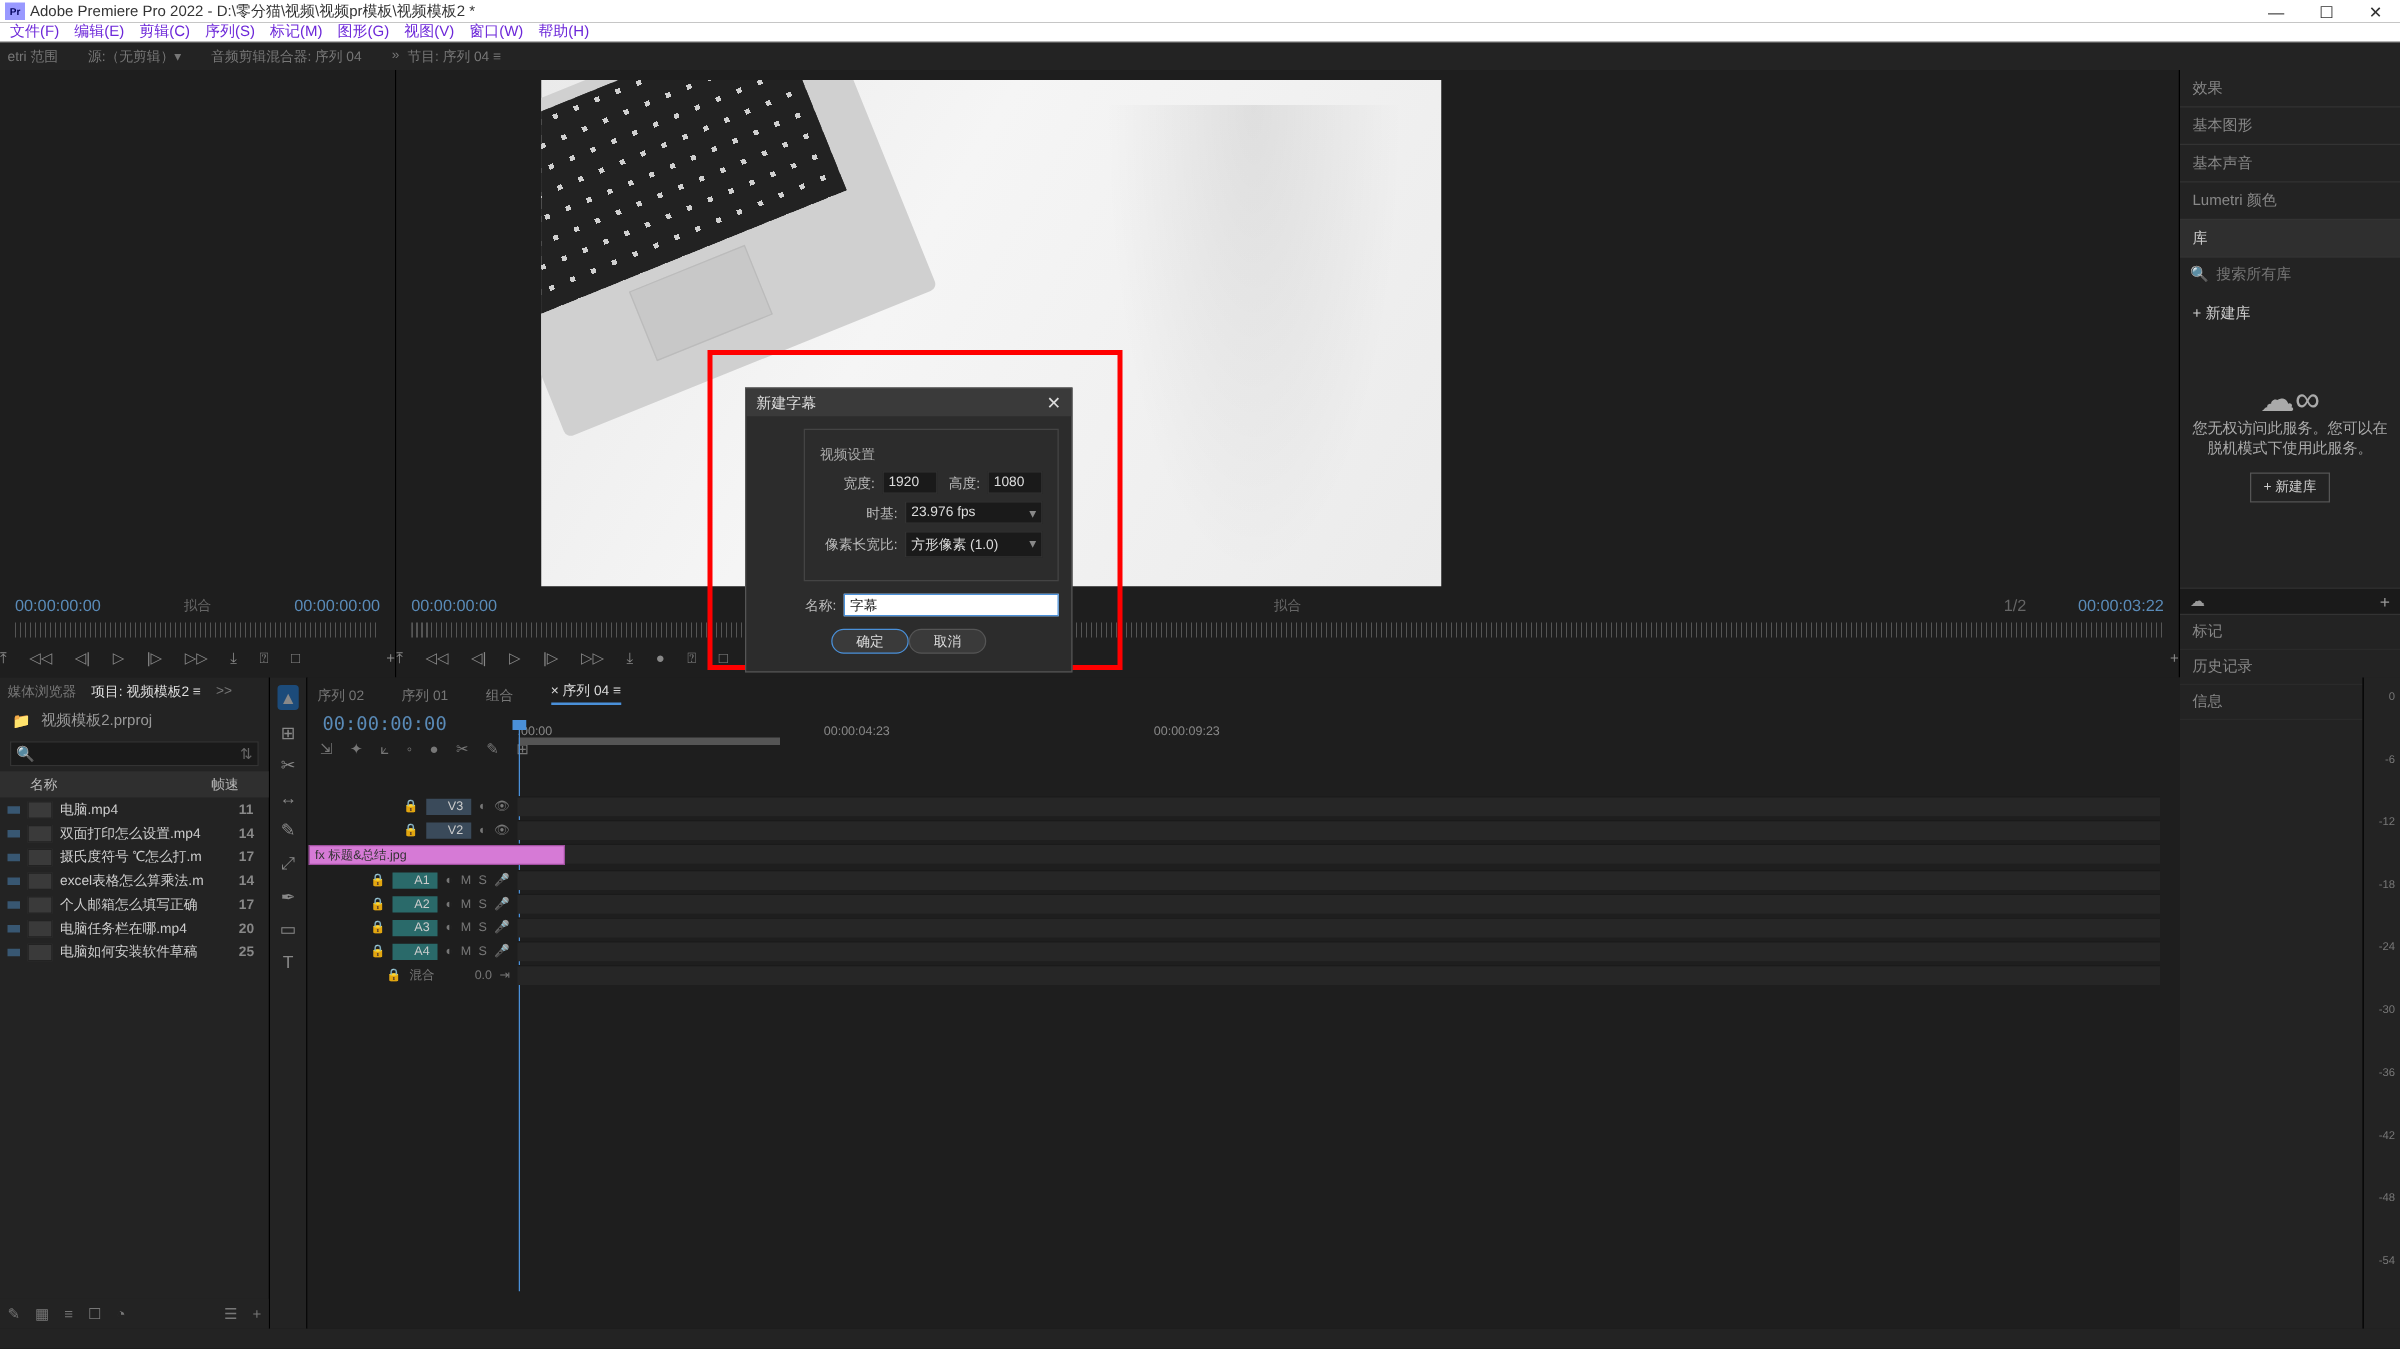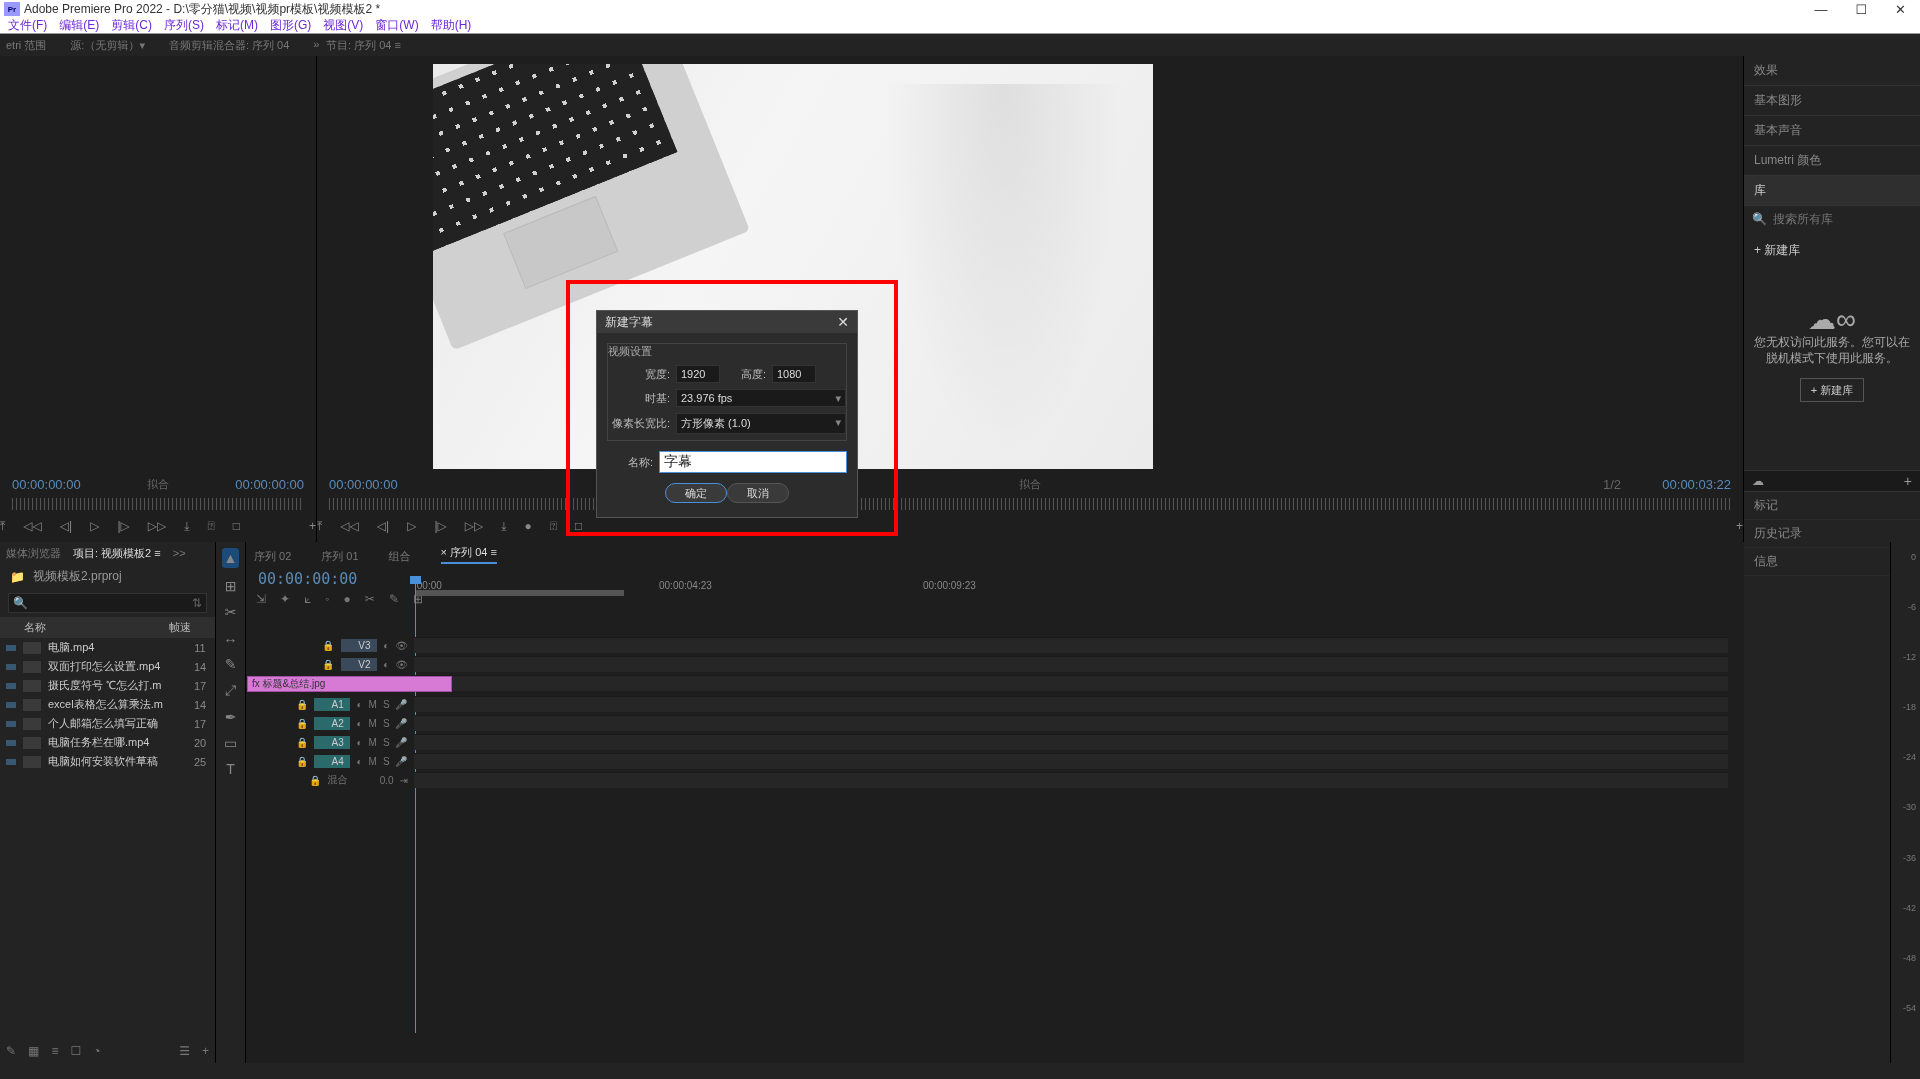--- a/index.html
+++ b/index.html
@@ -42,21 +42,21 @@
     .project-panel { width:216px; background:#232323; border-right:1px solid #000; position:relative;}
     .proj-tabs { height:22px; display:flex; align-items:center; font-size:11px; color:#777; padding:0 6px; gap:12px;}
     .proj-file { padding:4px 10px; color:#999; font-size:12px; display:flex; align-items:center; gap:8px;}
     .proj-search { margin:4px 8px; height:20px; background:#1a1a1a; border:1px solid #333; display:flex; align-items:center; padding:0 4px; color:#666;}
     .col-head { background:#2f2f2f; padding:3px 24px; font-size:11px; display:flex;}
     .col-head .n2 { margin-left:auto;}
     .file-row { display:flex; align-items:center; padding:2px 6px; font-size:11px; color:#ccc; gap:6px;}
     .file-row .chip { width:10px; height:6px; background:#385772;}
     .file-row .thumb { width:20px; height:14px; background:#3a3a3a; border:1px solid #222;}
     .file-row .nm { flex:1; white-space:nowrap; overflow:hidden; text-overflow:ellipsis;}
-    .file-row .fr { color:#888; width:18px; text-align:center;}
+    .file-row .fr { color:#888; width:18px; text-align:left;font-weight:bold;}
     .proj-bottom { position:absolute; bottom:0; left:0; right:0; height:24px; background:#232323; display:flex; align-items:center; gap:12px; padding:0 6px; color:#777;}
     .tools-col { width:30px; background:#232323; border-right:1px solid #000; display:flex; flex-direction:column; align-items:center; padding-top:6px; gap:10px; color:#888;}
     .tools-col span { font-size:14px; cursor:pointer;}
     .tools-col .sel { background:#1c4b7a; border-radius:3px; padding:2px;}
     .timeline-panel { flex:1; background:#1e1e1e; position:relative;}
     .tl-tabs { height:22px; display:flex; align-items:flex-end; gap:30px; padding:0 8px; font-size:11px; color:#777;}
     .tl-tabs .active { color:#ddd; border-bottom:2px solid #4a90d9; padding-bottom:2px;}
     .tl-tc { position:absolute; top:28px; left:12px; color:#5a8bb8; font-size:15px; font-family:monospace;}
     .tl-icons { position:absolute; top:50px; left:10px; display:flex; gap:14px; color:#777; font-size:12px;}
     .tl-ruler { position:absolute; top:38px; left:168px; right:16px; height:24px; color:#888; font-size:10px;}
@@ -75,31 +75,31 @@
     .audiometer .scale { position:absolute; top:10px; bottom:10px; right:4px; width:18px; display:flex; flex-direction:column; justify-content:space-between; font-size:9px; color:#777; text-align:right;}
     .right-lower { position:absolute; top:414px; left:0; right:0;}
     .right-lower .hdr { height:22px; background:#1a1a1a; border-top:1px solid #333; border-bottom:1px solid #333; display:flex; align-items:center; padding:0 8px; color:#999;}
     .right-lower .hdr .plus { margin-left:auto; font-size:14px;}
     .right-lower .item { padding:5px 10px; color:#888; font-size:12px; border-bottom:1px solid #2a2a2a;}
     .statusbar { position:absolute; bottom:0; left:0; right:0; height:16px; background:#232323;}
     .dialog { position:absolute; top:310px; left:596px; width:262px; background:#2c2c2c; border:1px solid #555; z-index:20;}
     .dlg-title { height:22px; background:#3a3a3a; display:flex; align-items:center; padding:0 8px; font-size:12px; color:#ddd;}
     .dlg-title .x { margin-left:auto; cursor:pointer; font-size:14px;}
     .dlg-body { padding:10px 10px 14px;}
-    .grp { border:1px solid #444; padding:0; margin-bottom:10px;}
+    .grp { border:1px solid #444; padding:12px; margin-bottom:10px;margin-left:36px;}
     .grp-lbl { font-size:11px; color:#aaa; margin-bottom:6px;}
     .frow { display:flex; align-items:center; gap:6px; margin-bottom:6px; font-size:11px;}
     .frow label { width:62px; text-align:right; color:#bbb;}
     .frow input[type=text], .frow .sel { background:#1a1a1a; border:1px solid #333; color:#ddd; font-size:11px; padding:2px 4px;}
     .frow input.w { width:44px;}
     .frow .sel { flex:1; position:relative;}
     .frow .sel::after { content:'▾'; position:absolute; right:4px; color:#888;}
     .name-row { display:flex; align-items:center; gap:6px; margin:6px 0 10px; font-size:11px;}
     .name-row label { width:62px; text-align:right; color:#bbb;}
-    .name-row input { flex:1; background:#fff; border:1px solid #4a90d9; color:#222; font-size:14px; padding:2px 4px;font-family:Liberation Serif, serif;}
+    .name-row input { flex:1; background:#fff; border:1px solid #4a90d9; color:#222; font-size:11px; padding:2px 4px;}
     .btn-row { display:flex; justify-content:center; }
     .btn { width:62px; height:20px; background:#3a3a3a; border:1px solid #555; border-radius:10px; color:#ddd; font-size:11px; display:flex; align-items:center; justify-content:center; cursor:pointer;}
     .btn.primary { border-color:#4a90d9;}
     .redbox { position:absolute; top:280px; left:566px; width:332px; height:256px; border:4px solid #ff0000; z-index:19; pointer-events:none;}
   </style>
 </head>
 <body>
 
 <div class="titlebar">
   <span class="icon">Pr</span>

